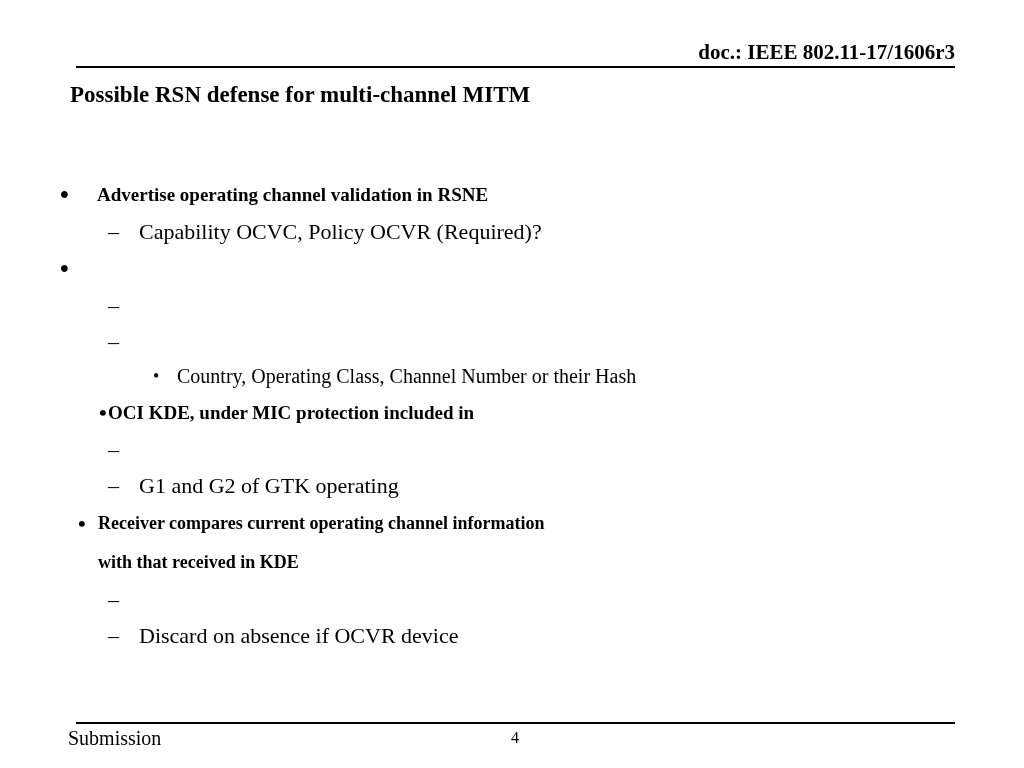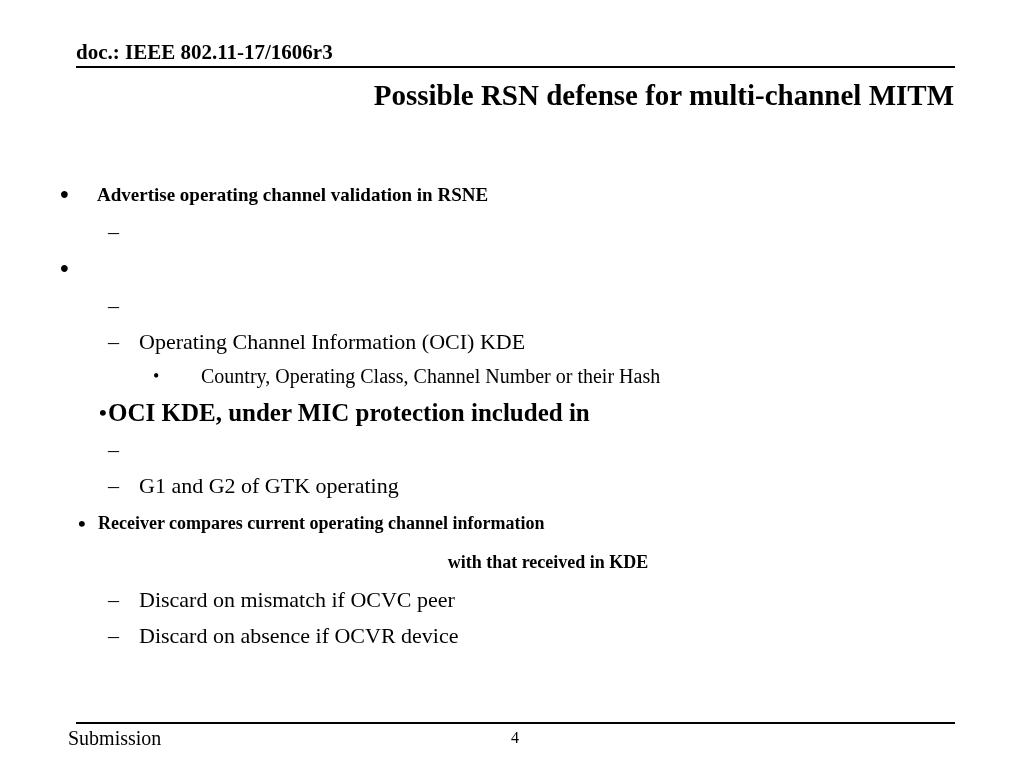--- a/index.html
+++ b/index.html
@@ -24,21 +24,21 @@
     width: 1024px;
     height: 768px;
   }
 
   
   .doc-header {
     position: absolute;
     left: 76px;
     top: 40px;
     width: 879px;
-    text-align: left;
+    text-align: right;
     font-size: 21px;
     font-weight: bold;
     letter-spacing: 0px;
     line-height: 24px;
     white-space: nowrap;
   }
   .header-rule {
     position: absolute;
     left: 76px;
     top: 66px;
@@ -46,22 +46,22 @@
     height: 0;
     border-top: 2px solid #000000;
   }
 
   
   .slide-title {
     position: absolute;
     left: 70px;
     top: 76px;
     width: 884px;
-    text-align: right;
-    font-size: 29px;
+    text-align: left;
+    font-size: 23px;
     font-weight: bold;
     line-height: 38px;
   }
 
   
   .body-block {
     position: absolute;
     left: 0;
     top: 176px;
     width: 1024px;
@@ -104,49 +104,49 @@
   .lv2 > .bullet { left: 108px; font-size: 22px; line-height: 36px; }
   .lv2 > .txt    { left: 139px; font-size: 22px; line-height: 36px; }
 
   
   .lv3 {
     height: 33px;
     font-size: 20px;
     line-height: 33px;
   }
   .lv3 > .bullet { left: 153px; font-size: 18px; line-height: 33px; }
-  .lv3 > .txt    { left: 177px; font-size: 20px; line-height: 33px; margin-left: 24px; }
+  .lv3 > .txt    { left: 177px; font-size: 20px; line-height: 33px; }
 
   
   .lv-oci {
     height: 39px;
     font-size: 25px;
     font-weight: bold;
     line-height: 39px;
   }
   .lv-oci > .bullet { left: 99px; font-size: 22px; line-height: 39px; }
-  .lv-oci > .txt    { left: 108px; font-size: 25px; line-height: 39px; }
+  .lv-oci > .txt    { left: 108px; font-size: 19px; line-height: 39px; }
 
   
   .lv-recv {
     height: 78px;
     font-size: 25px;
     font-weight: bold;
     line-height: 39px;
   }
   .lv-recv > .bullet { left: 78px; font-size: 22px; line-height: 39px; }
   .lv-recv > .txt {
     left: 98px;
     width: 900px;
     font-size: 18px;
     line-height: 39px;
     white-space: normal;
   }
   .lv-recv .wrap-a { display: block; }
-  .lv-recv .wrap-b { display: block; text-align: center; }
+  .lv-recv .wrap-b { display: block; }
 
   
   .footer-rule {
     position: absolute;
     left: 76px;
     top: 722px;
     width: 879px;
     height: 0;
     border-top: 2px solid #000000;
   }
@@ -182,33 +182,33 @@
 
   <div class="body-block">
 
     <div class="line lv1">
       <span class="bullet">•</span>
       <span class="txt">Advertise operating channel validation in RSNE</span>
     </div>
 
     <div class="line lv2">
       <span class="bullet">–</span>
+      <span class="txt">Capability OCVC, Policy OCVR (Required)?</span>
     </div>
 
     <div class="line lv1">
       <span class="bullet">•</span>
     </div>
 
     <div class="line lv2">
       <span class="bullet">–</span>
     </div>
 
     <div class="line lv2">
       <span class="bullet">–</span>
-      <span class="txt">Operating Channel Information (OCI) KDE</span>
     </div>
 
     <div class="line lv3">
       <span class="bullet">•</span>
       <span class="txt">Country, Operating Class, Channel Number or their Hash</span>
     </div>
 
     <div class="line lv-oci">
       <span class="bullet">•</span>
       <span class="txt">OCI KDE, under MIC protection included in</span>
@@ -226,21 +226,20 @@
     <div class="line lv-recv">
       <span class="bullet">•</span>
       <span class="txt">
         <span class="wrap-a">Receiver compares current operating channel information</span>
         <span class="wrap-b">with that received in KDE</span>
       </span>
     </div>
 
     <div class="line lv2">
       <span class="bullet">–</span>
-      <span class="txt">Discard on mismatch if OCVC peer</span>
     </div>
 
     <div class="line lv2">
       <span class="bullet">–</span>
       <span class="txt">Discard on absence if OCVR device</span>
     </div>
 
   </div>
 
   <div class="footer-rule"></div>

